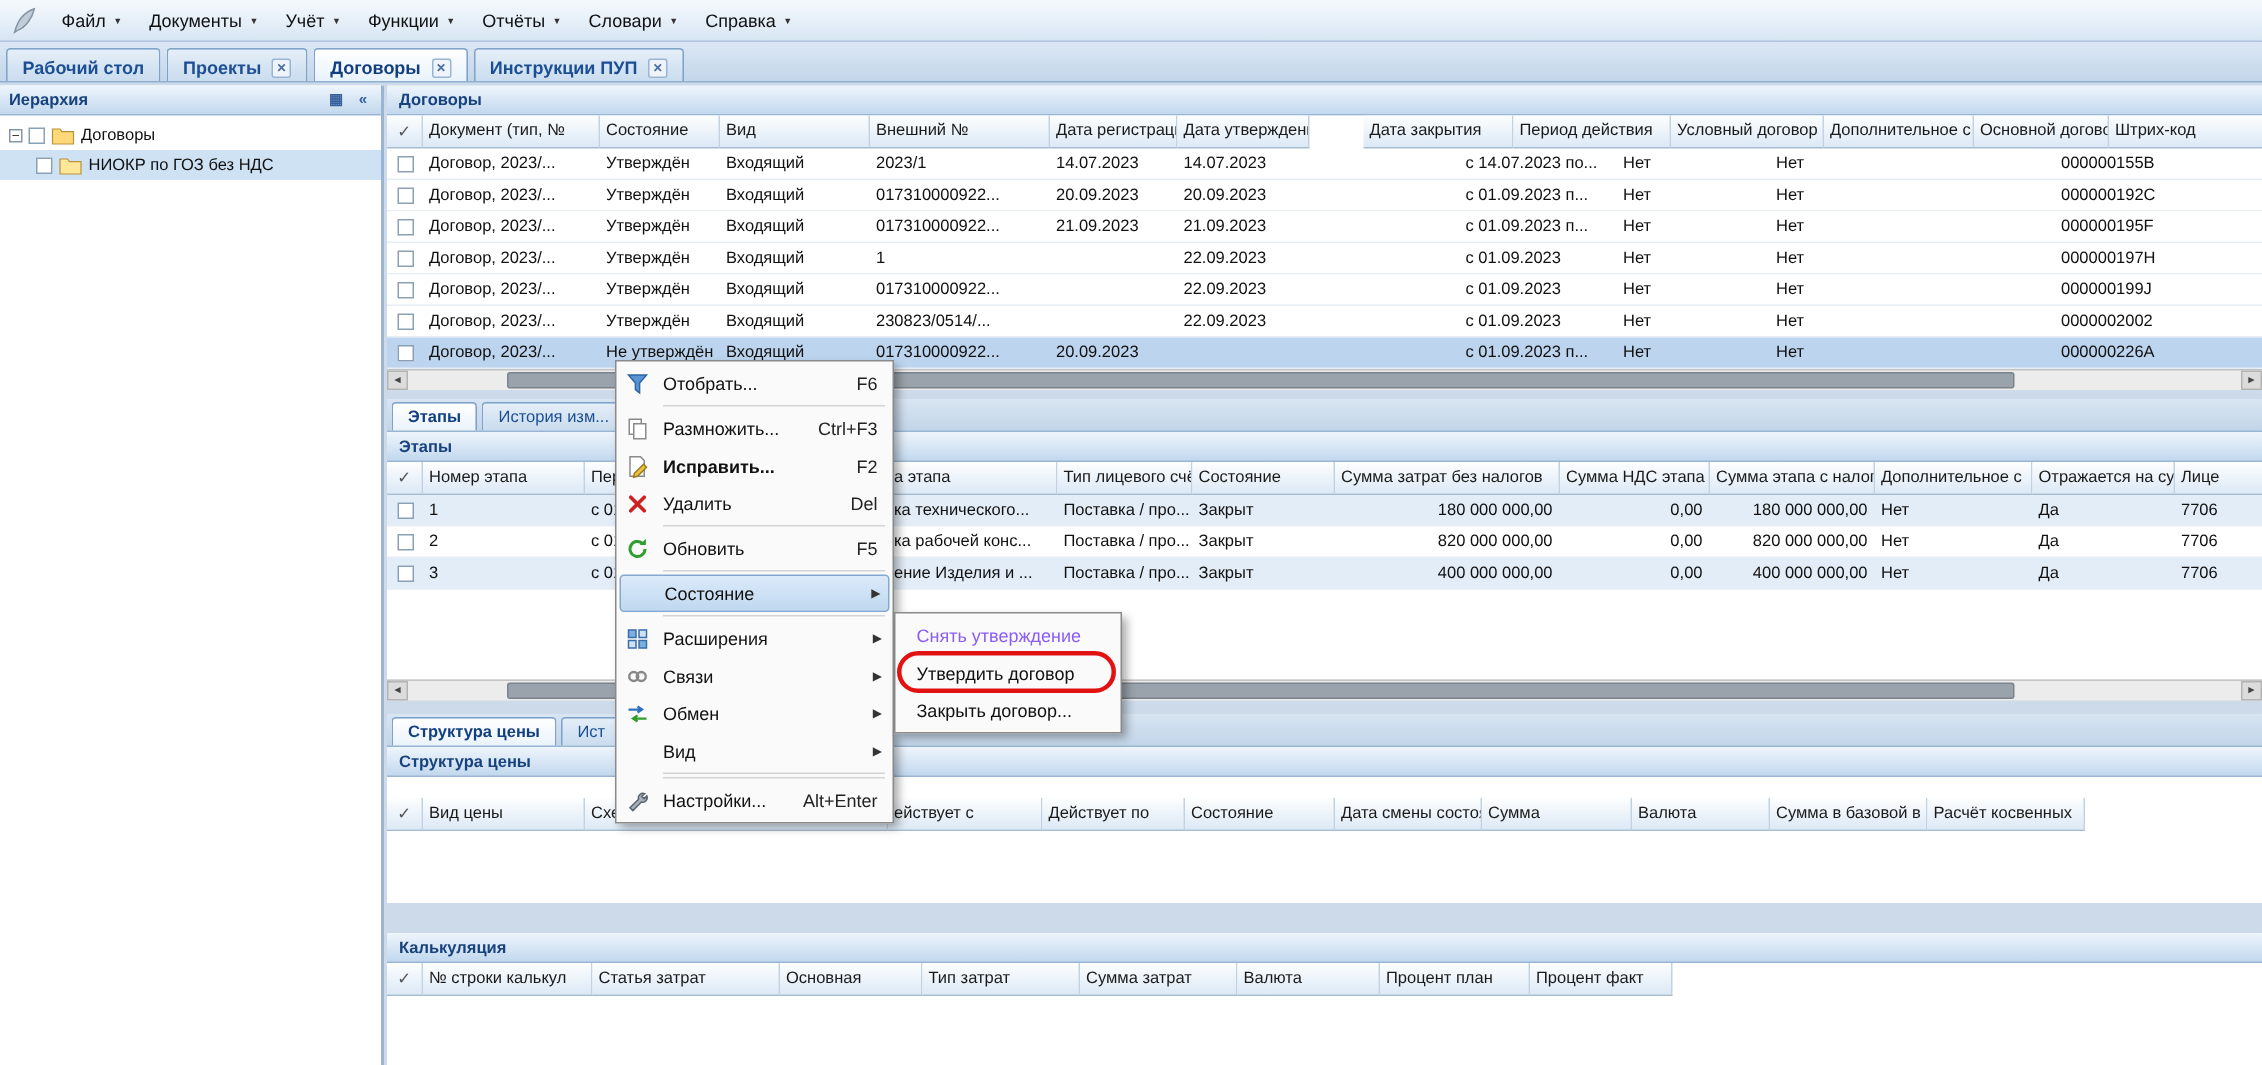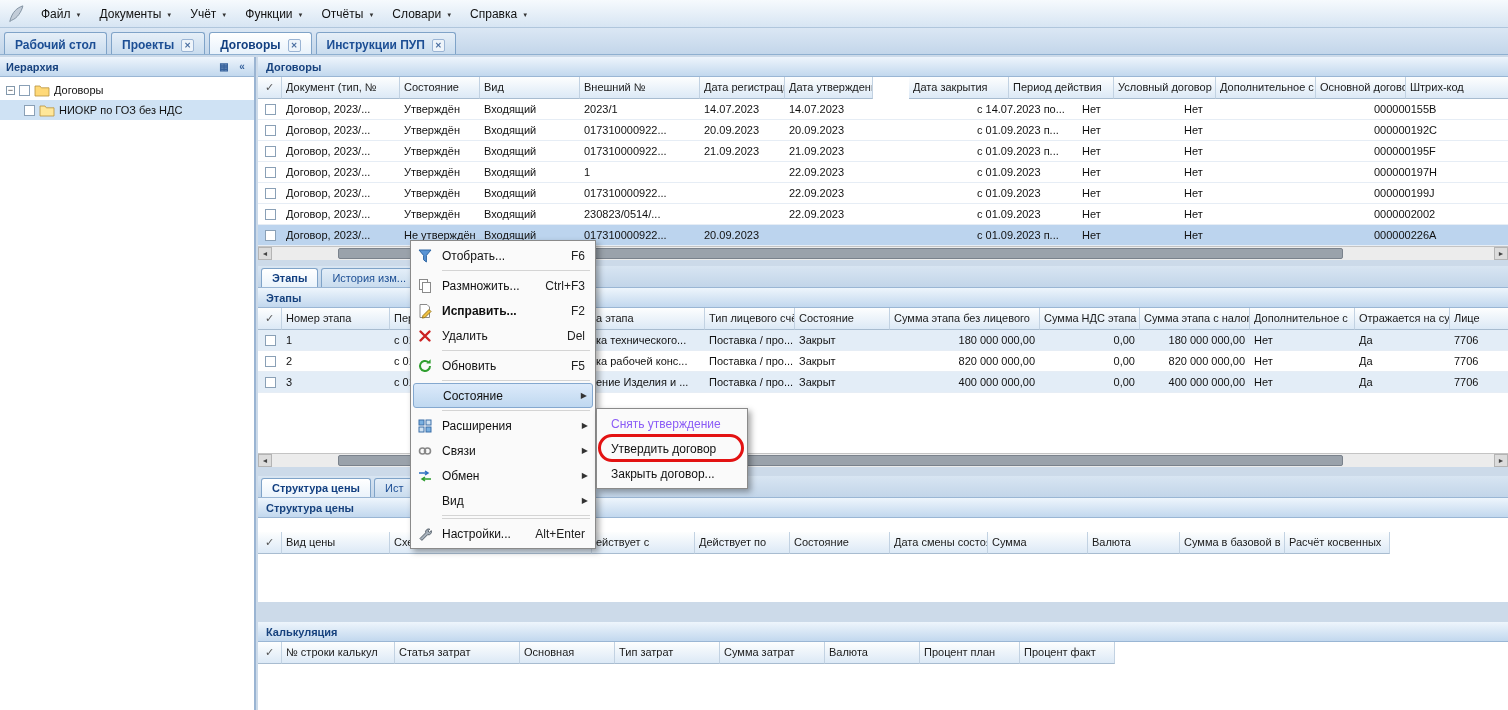--- a/index.html
+++ b/index.html
@@ -317,21 +317,21 @@
       <span>Этапы</span>
     </div>
   <div class="grid" style="height:145px">
       <div class="thead">
         <div class="th chk" style="width: 24px;">✓</div>
         <div class="th" style="width: 108px;">Номер этапа</div>
         <div class="th" style="width: 202px;">Пер</div>
         <div class="th" style="width: 113px;">а этапа</div>
         <div class="th" style="width: 90px;">Тип лицевого счёт</div>
         <div class="th" style="width: 95px;">Состояние</div>
-        <div class="th" style="width: 150px;">Сумма этапа без лицевого</div>
+        <div class="th" style="width: 150px;">Сумма затрат без налогов</div>
         <div class="th" style="width: 100px;">Сумма НДС этапа</div>
         <div class="th" style="width: 110px;">Сумма этапа с налогами</div>
         <div class="th" style="width: 105px;">Дополнительное с</div>
         <div class="th" style="width: 95px;">Отражается на су</div>
         <div class="th" style="width: 70px;">Лице</div>
       </div>
       <div class="tr stripe">
         <div class="td chk" style="width: 24px;">
           <span class="cb"></span>
         </div>

